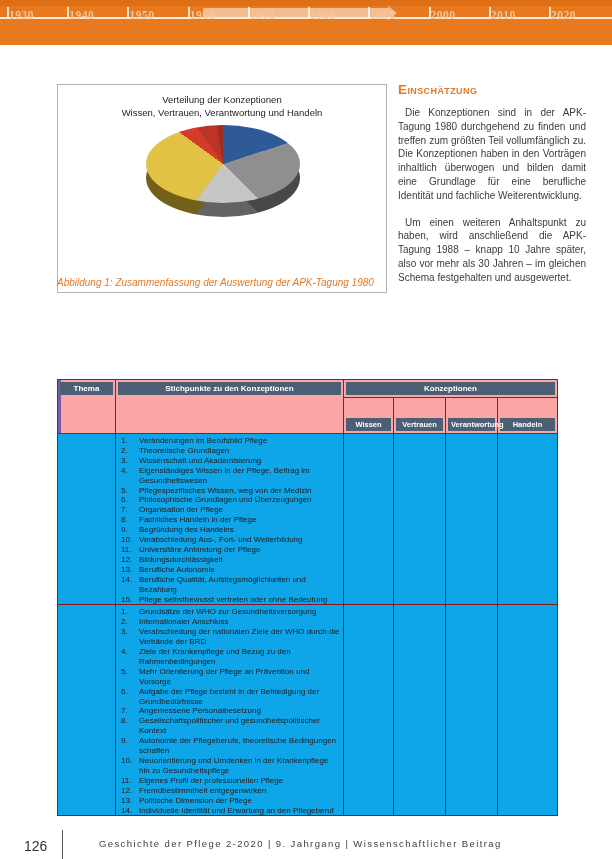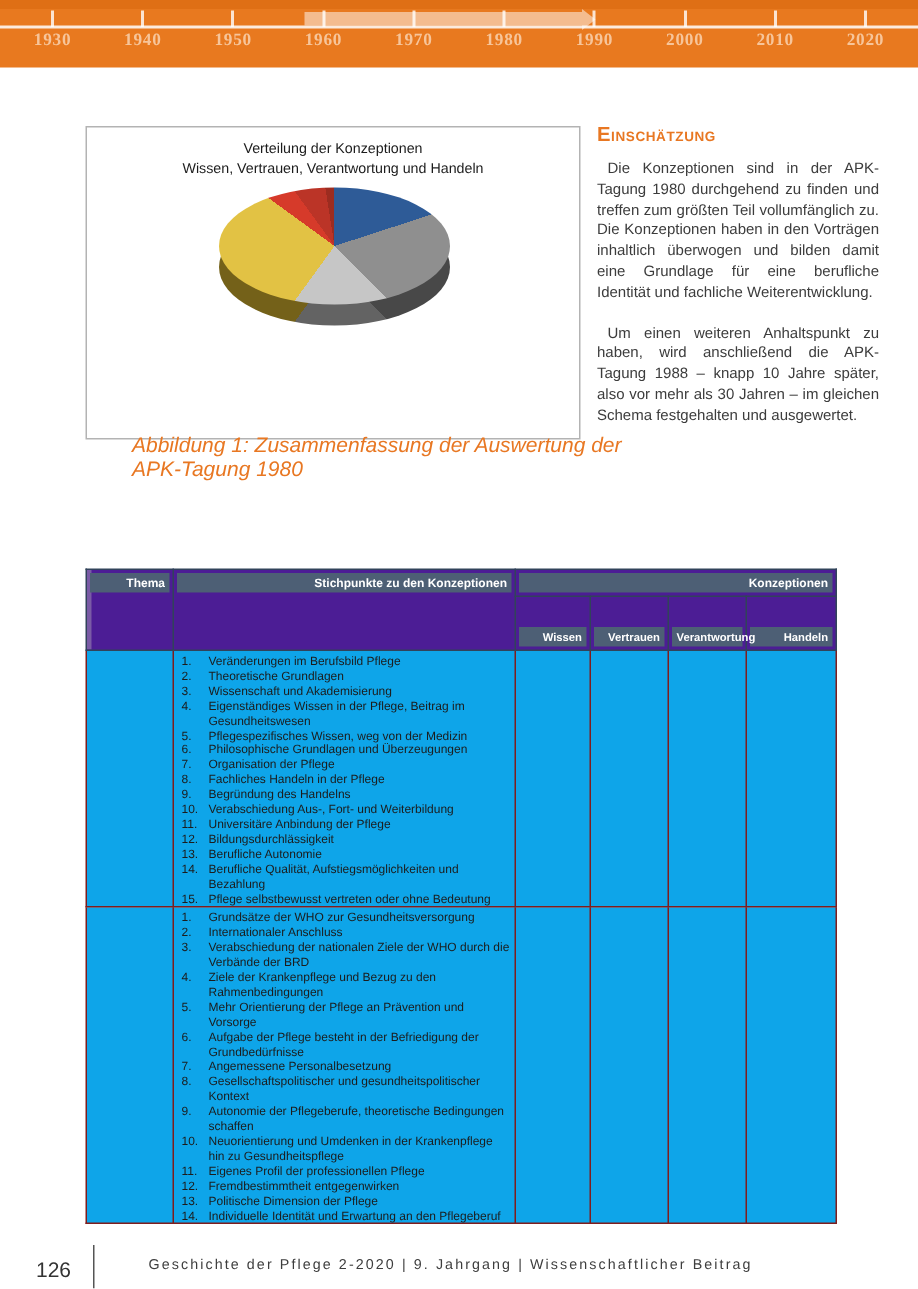--- a/index.html
+++ b/index.html
@@ -5,47 +5,47 @@
   html,body{margin:0;padding:0;}
   body{
     position:relative;width:612px;height:859px;overflow:hidden;background:#ffffff;
     font-family:"Liberation Sans", sans-serif;color:#333;
   }
   
   .banner{position:absolute;left:0;top:0;width:612px;height:45px;background:#e8791f;}
   .banner-topstrip{position:absolute;left:0;top:0;width:612px;height:6px;background:#df6f15;}
   .tl-line{position:absolute;left:0;top:17px;width:612px;height:2px;background:rgba(255,255,255,.85);}
   .years{position:absolute;left:7px;top:7px;width:598px;display:flex;justify-content:space-between;margin:0;padding:0;list-style:none;}
-  .year{width:56px;display:flex;flex-direction:column;align-items:center;}
+  .year{width:56px;display:flex;flex-direction:row;align-items:flex-end;}
   .tick{width:2px;height:11px;background:rgba(255,255,255,.8);margin-bottom:3px;}
   .year-label{font-family:"Liberation Serif",serif;font-weight:700;font-size:11.5px;color:#f7c59a;letter-spacing:.5px;}
   .tl-arrow{position:absolute;left:203px;top:8px;width:185px;height:9px;background:rgba(255,255,255,.5);}
   .tl-arrow:after{content:"";position:absolute;right:-9px;top:-2.5px;width:0;height:0;
     border-left:9px solid rgba(255,255,255,.5);border-top:7px solid transparent;border-bottom:7px solid transparent;}
   
   .figure{position:absolute;left:57px;top:84px;width:328px;height:207px;border:1px solid #b3b3b3;background:#fff;}
   .fig-title{margin-top:9px;text-align:center;font-size:9.5px;line-height:12.5px;color:#1c1c1c;}
   .pie-wrap{position:absolute;left:88px;top:40px;width:154px;height:95px;}
   .pie{position:absolute;left:0;width:154px;height:78px;border-radius:50%;}
   .pie.side{top:14px;filter:brightness(.5) saturate(1.15);}
   .pie.top{top:0;}
   .legend{position:absolute;left:52px;top:134px;display:flex;gap:14px;}
   .leg-col{width:128px;margin:0;padding:0;list-style:none;}
   .leg-item{display:flex;align-items:center;gap:5px;margin-bottom:6.5px;}
   .leg-swatch{width:6px;height:6px;flex:0 0 6px;}
   .leg-label{font-size:8.5px;color:#2e2e2e;white-space:nowrap;}
-  .fig-caption{position:absolute;left:57px;top:288px;width:330px;font-size:14px;font-style:italic;color:#e87722;margin-left:31px;}
+  .fig-caption{position:absolute;left:57px;top:277px;width:330px;font-size:10px;font-style:italic;color:#e87722;}
   
   .sidecol{position:absolute;left:398px;top:82px;width:188px;}
   .side-heading{margin:0 0 9px 0;font-size:13.5px;font-weight:700;color:#e87722;
     font-variant:small-caps;letter-spacing:.4px;}
   .sidecol p{margin:0 0 13px 0;font-size:10px;line-height:13.8px;color:#3c3c3c;text-align:justify;text-indent:7px;}
   
   table.konz{position:absolute;left:57px;top:379px;width:500px;border-collapse:collapse;table-layout:fixed;}
-  table.konz thead th{background:#4c1d95;border:1px solid #31435a;padding:0;vertical-align:top;text-align:right;}
+  table.konz thead th{background:#fca5a5;border:1px solid #31435a;padding:0;vertical-align:top;text-align:center;}
   .hpanel{margin:2px;padding:2px 3px 1px 3px;background:#4d5f75;color:#fff;font-size:8px;font-weight:700;line-height:10px;min-height:10px;}
   .hpanel.sub{font-size:7.5px;margin-top:20px;}
   thead th.accent{box-shadow:inset 3px 0 0 #7a5ba6;}
   table.konz tbody td{border:1px solid #7f1d1d;background:#0ea5e9;vertical-align:top;padding:0;}
   .thema{padding:3px 2px 0 4px;font-size:7.5px;line-height:10px;color:#2a2a2a;}
   .thema .author{display:block;margin-top:0;}
   ol.points{margin:2px 0 0 0;padding:0 3px 0 0;list-style:none;counter-reset:item;font-size:8px;line-height:9.9px;color:#1c1c1c;}
   ol.points li{position:relative;padding-left:23px;counter-increment:item;}
   ol.points li:before{content:counter(item) ".";position:absolute;left:5px;}
   .markcell{padding:2px 2px 0 4px;font-size:7.5px;line-height:9.5px;color:#1c1c1c;}

